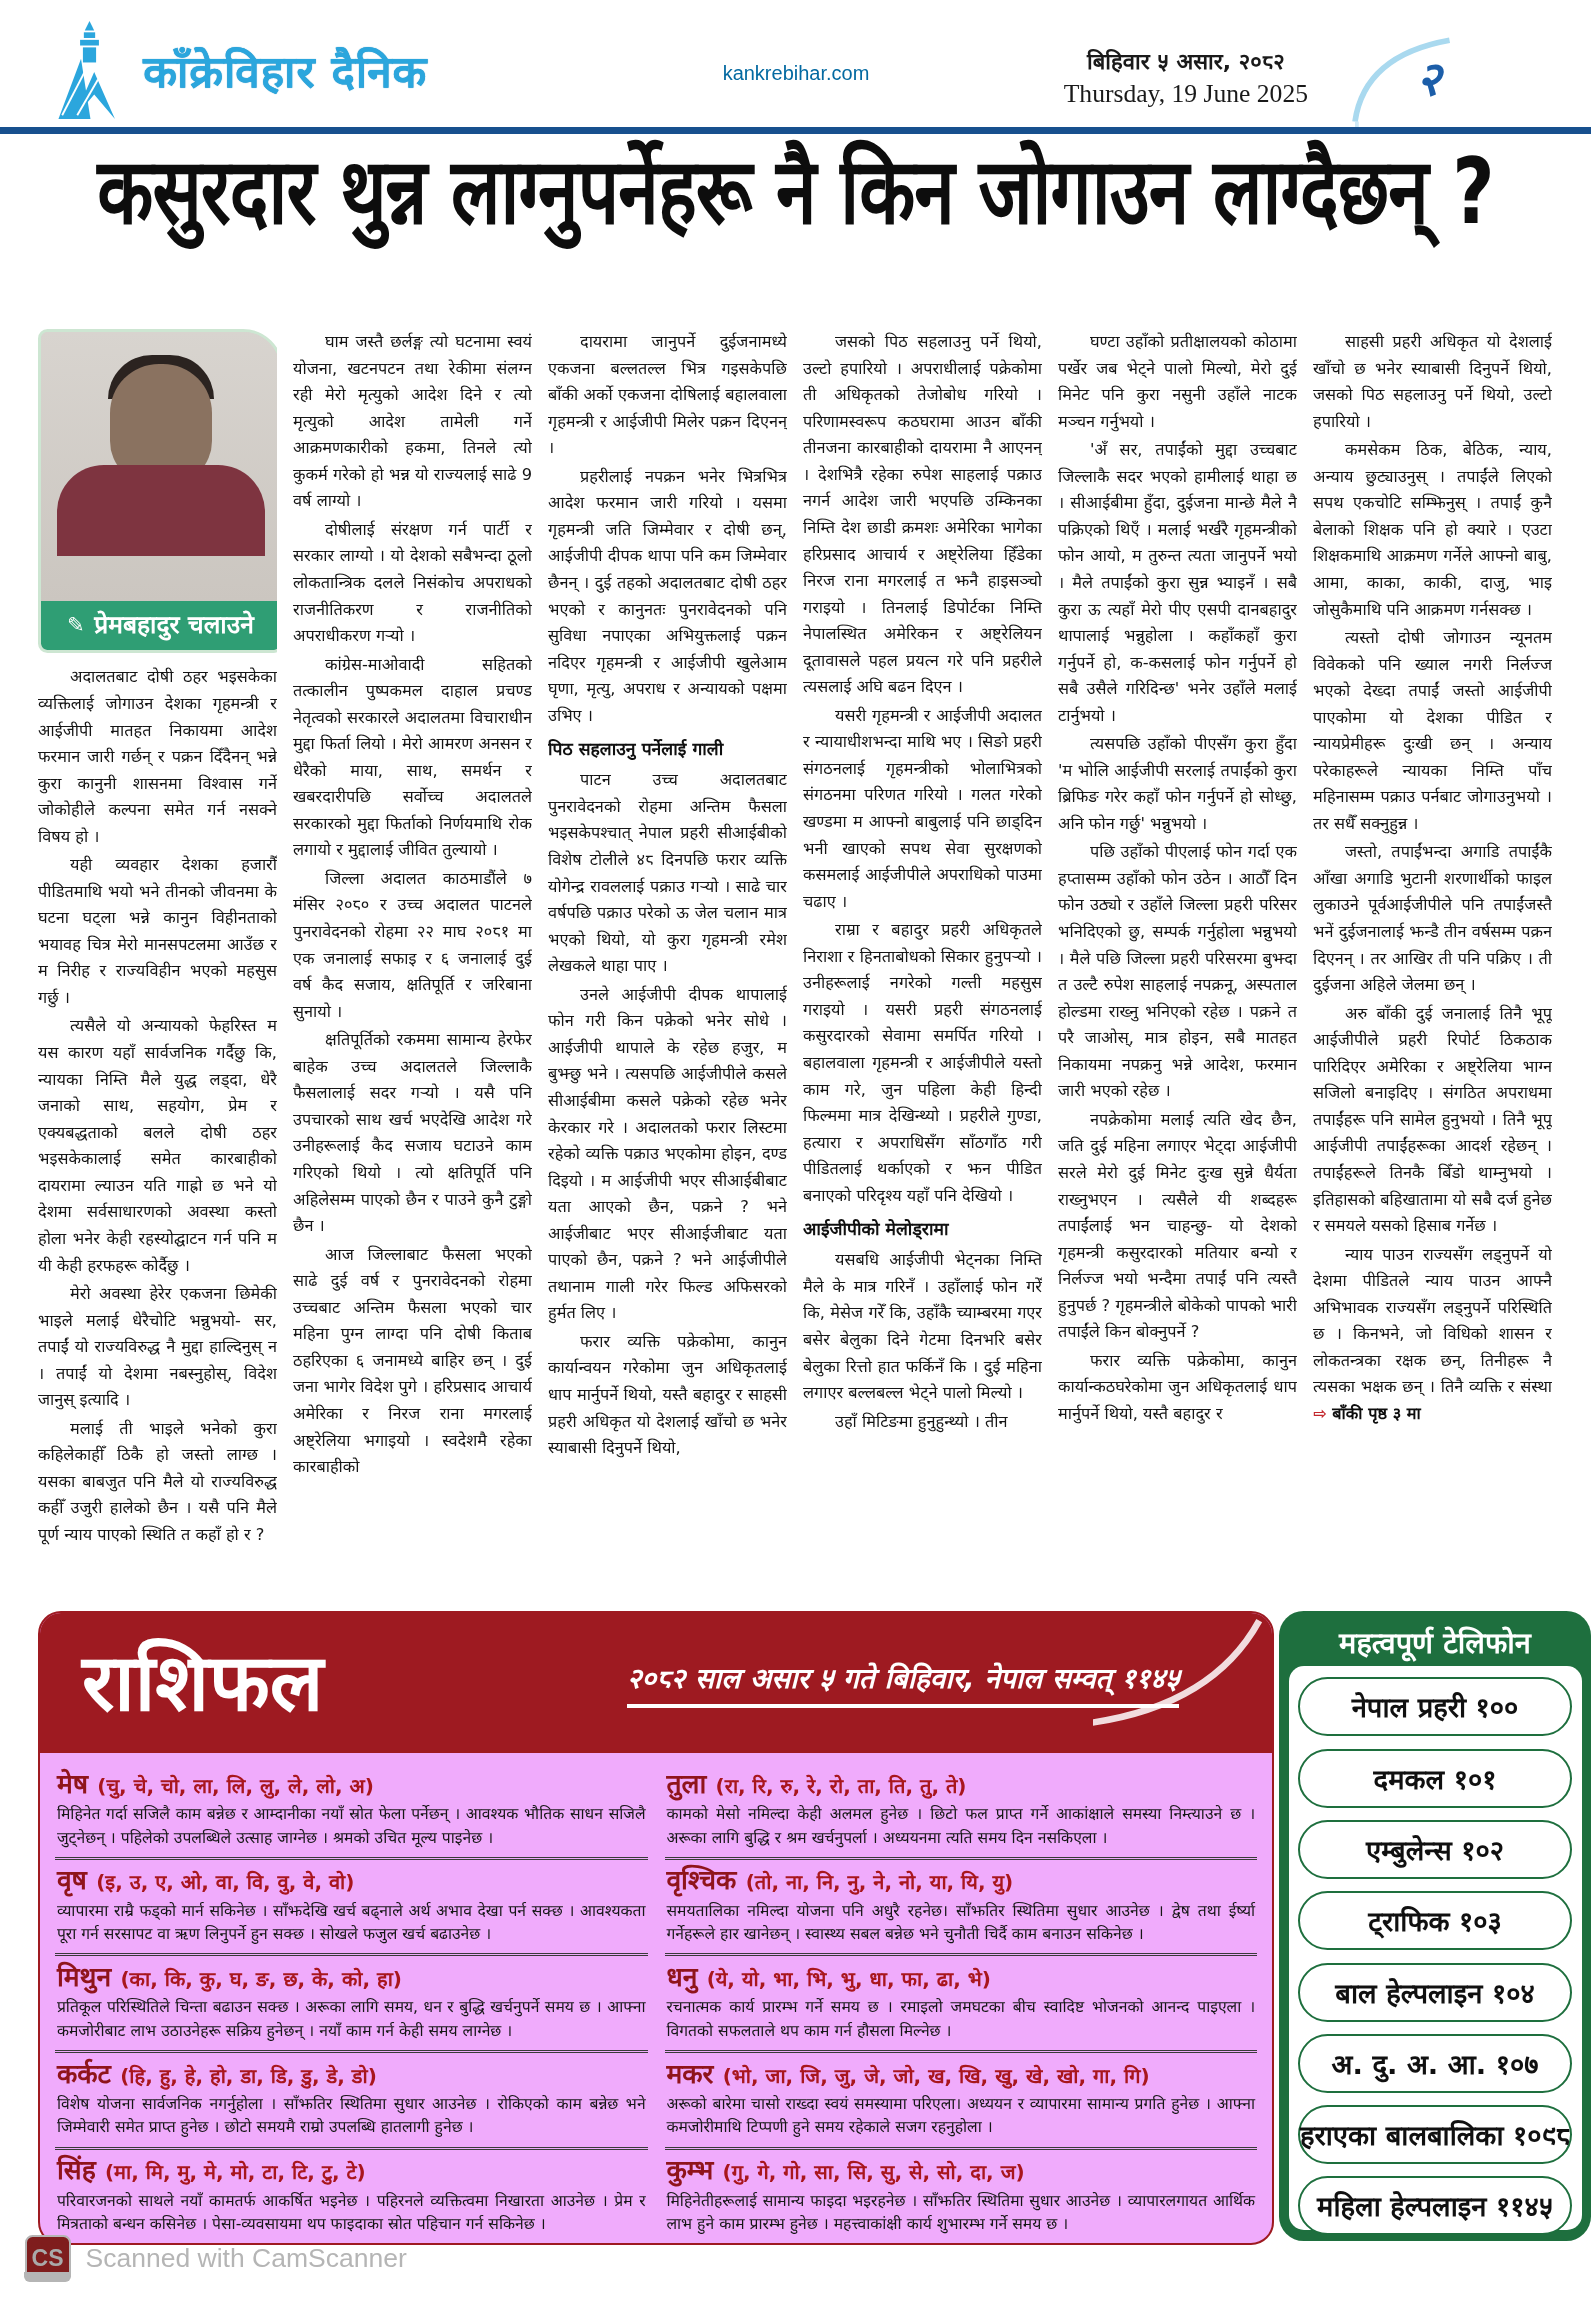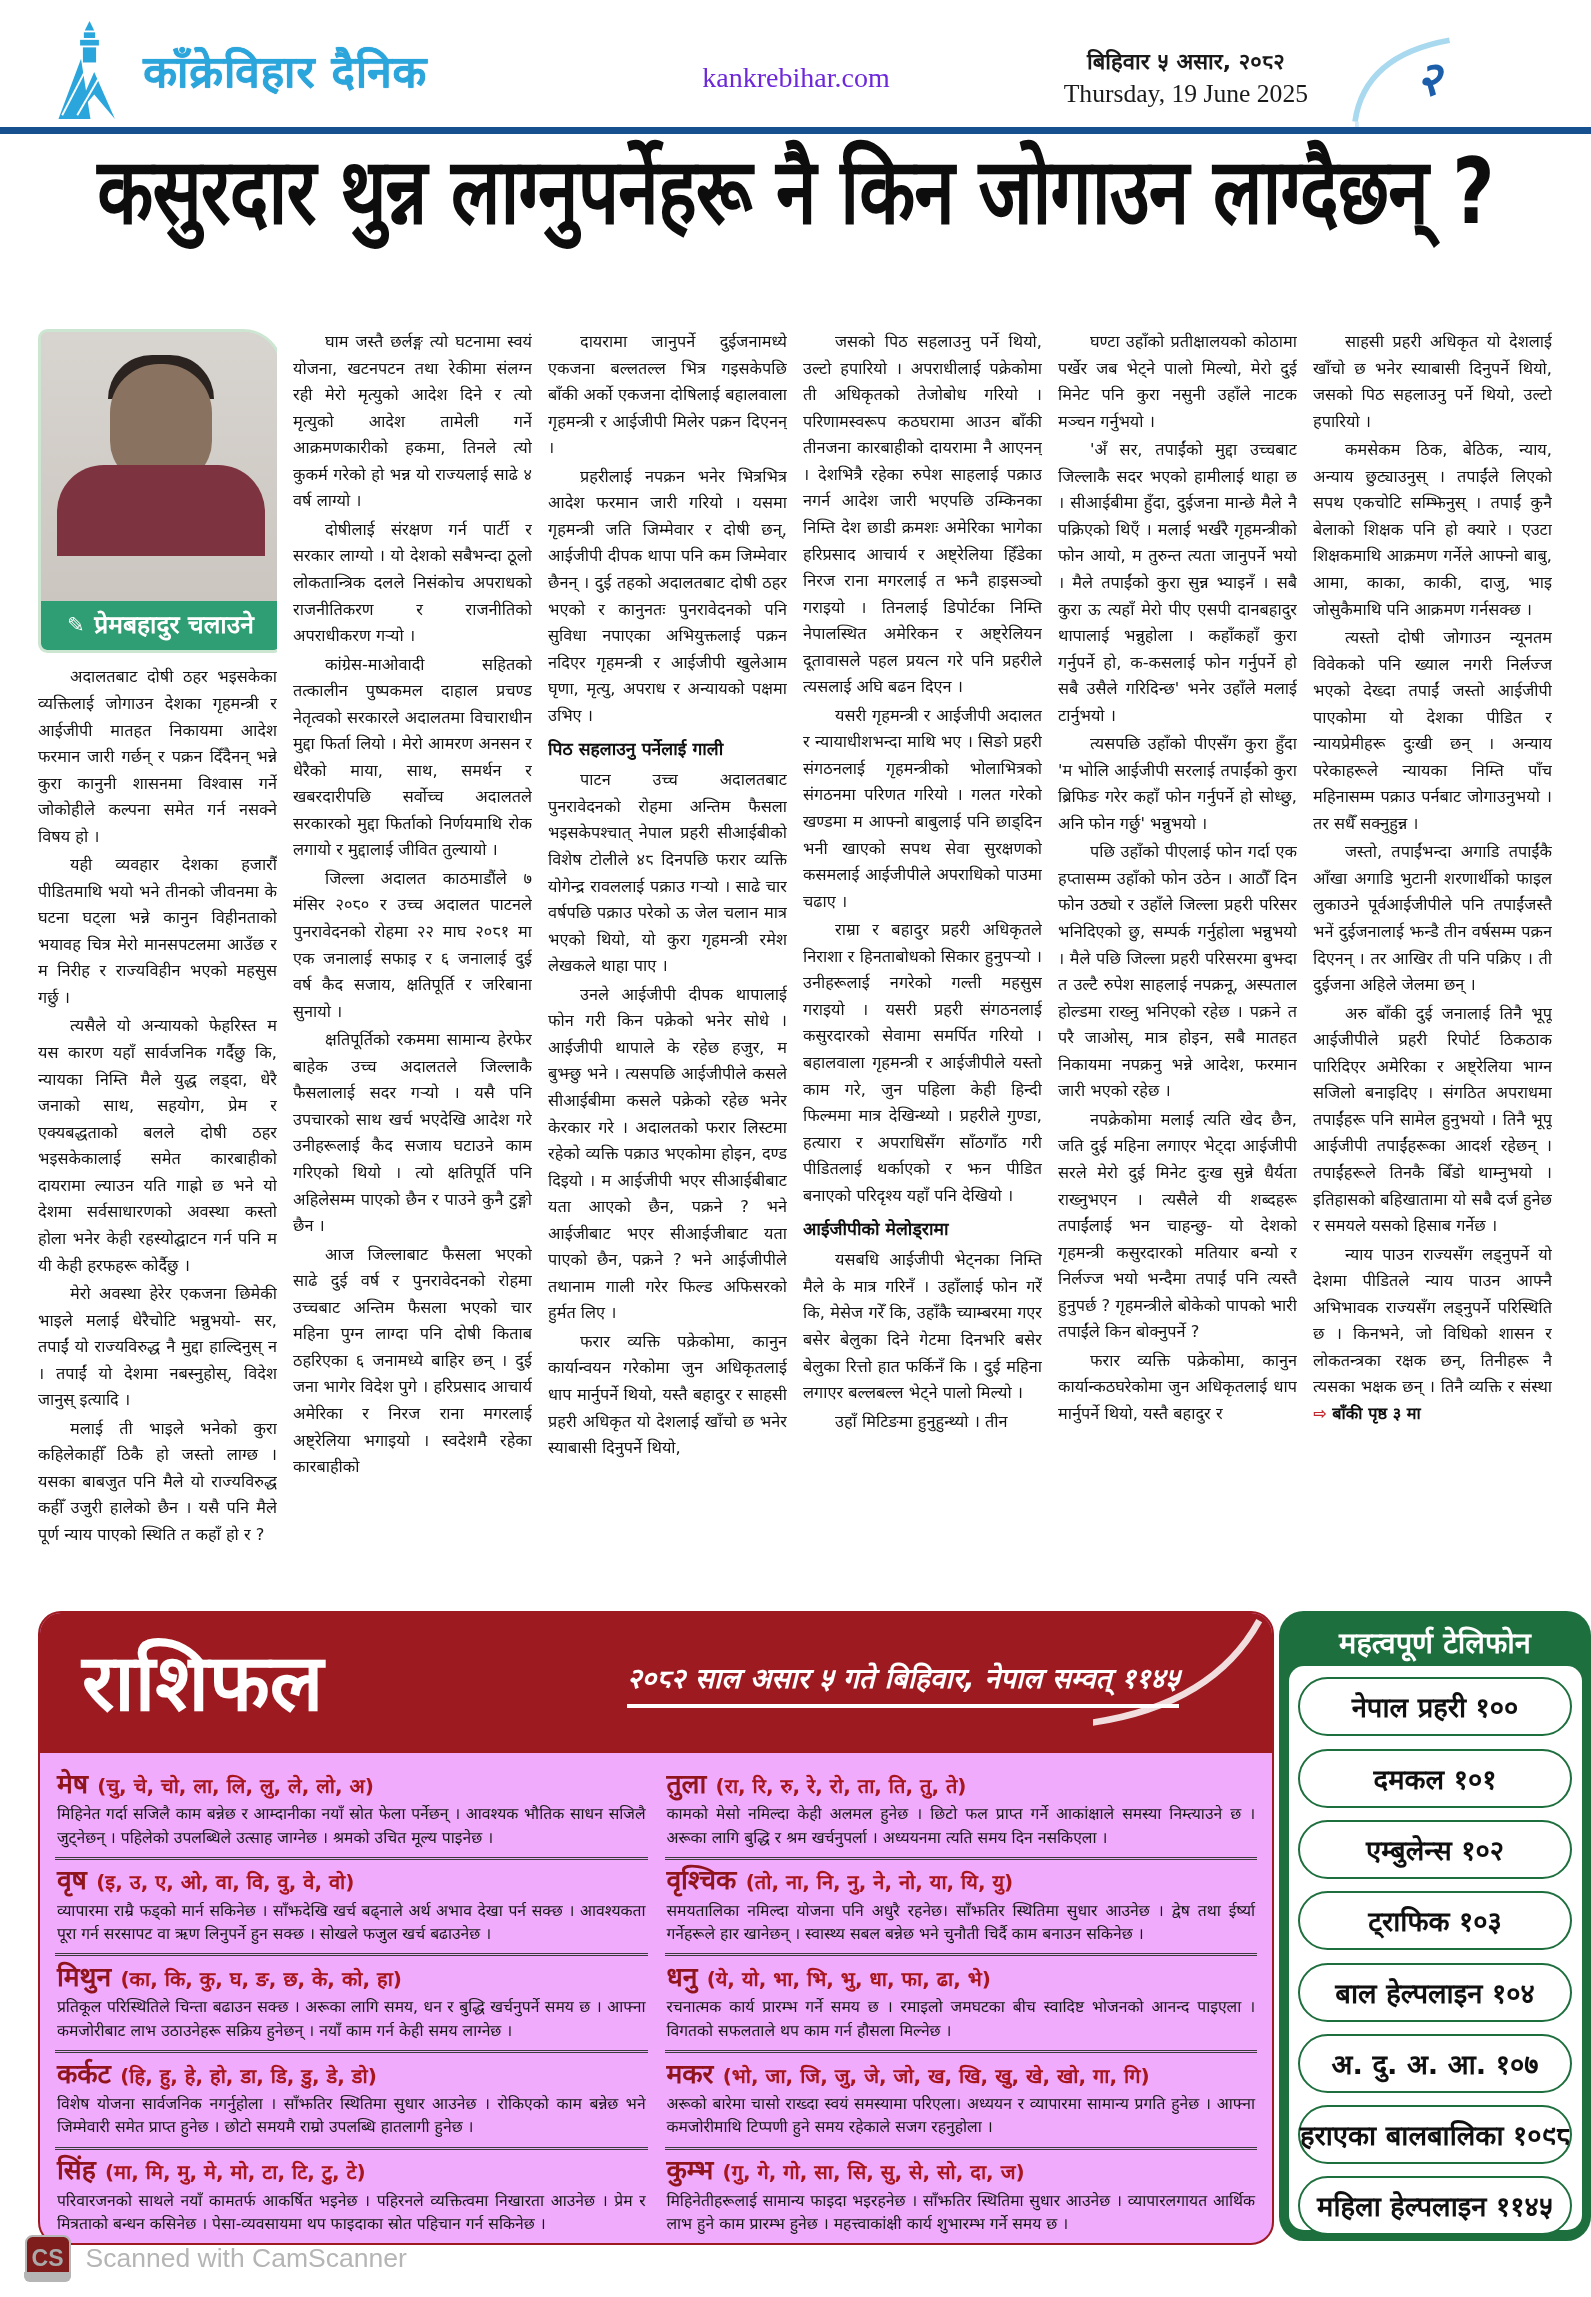--- a/index.html
+++ b/index.html
@@ -5,21 +5,21 @@
   html,body{margin:0;padding:0;background:#ffffff;}
   .page{position:relative;width:1592px;height:2298px;background:#fff;overflow:hidden;
         font-family:"DejaVu Sans",sans-serif;color:#111;}
   
   .hdr{position:absolute;left:0;top:0;width:1592px;height:131px;}
   .logo{position:absolute;left:49px;top:21px;display:flex;align-items:center;gap:13.2px;}
   .logo-icon{width:81px;height:98px;}
   .logo-text{font-size:44px;font-weight:700;color:#2ba6dd;letter-spacing:0.9px;
              text-shadow:0 0 0.9px #1c87bb;}
   .site{position:absolute;left:50%;transform:translateX(-50%);top:62px;
-        font-family:Liberation Serif, serif;font-size:28px;color:#6d28d9;}
+        font-family:Liberation Sans, sans-serif;font-size:20px;color:#0369a1;}
   .dates{position:absolute;right:284px;top:45px;text-align:center;}
   .date-np{font-size:22px;font-weight:700;color:#1a1a1a;}
   .date-en{font-family:"Liberation Serif",serif;font-size:25.6px;color:#1a1a1a;margin-top:3.8px;}
   .corner{position:absolute;right:114px;top:26.5px;width:142px;height:104px;}
   .pageno{position:absolute;right:151px;top:45px;font-family:"Liberation Serif",serif;
           font-size:47px;font-weight:700;color:#1c5ea9;font-style:italic;}
   .rule{position:absolute;left:0;top:127px;width:1592px;height:6.6px;background:#17508e;}
   
   .headline{position:absolute;left:28px;top:144px;width:1535px;text-align:center;
             font-size:73px;font-weight:700;color:#0d0d0d;line-height:1.05;
@@ -128,21 +128,21 @@
           <span>प्रेमबहादुर चलाउने</span>
         </div>
       </div>
     <p>अदालतबाट दोषी ठहर भइसकेका व्यक्तिलाई जोगाउन देशका गृहमन्त्री र आईजीपी मातहत निकायमा आदेश फरमान जारी गर्छन् र पक्रन दिँदैनन् भन्ने कुरा कानुनी शासनमा विश्वास गर्ने जोकोहीले कल्पना समेत गर्न नसक्ने विषय हो ।</p>
         <p>यही व्यवहार देशका हजारौँ पीडितमाथि भयो भने तीनको जीवनमा के घटना घट्ला भन्ने कानुन विहीनताको भयावह चित्र मेरो मानसपटलमा आउँछ र म निरीह र राज्यविहीन भएको महसुस गर्छु ।</p>
         <p>त्यसैले यो अन्यायको फेहरिस्त म यस कारण यहाँ सार्वजनिक गर्दैछु कि, न्यायका निम्ति मैले युद्ध लड्दा, धेरै जनाको साथ, सहयोग, प्रेम र एक्यबद्धताको बलले दोषी ठहर भइसकेकालाई समेत कारबाहीको दायरामा ल्याउन यति गाह्रो छ भने यो देशमा सर्वसाधारणको अवस्था कस्तो होला भनेर केही रहस्योद्घाटन गर्न पनि म यी केही हरफहरू कोर्दैछु ।</p>
         <p>मेरो अवस्था हेरेर एकजना छिमेकी भाइले मलाई धेरैचोटि भन्नुभयो- सर, तपाईं यो राज्यविरुद्ध नै मुद्दा हाल्दिनुस् न । तपाईं यो देशमा नबस्नुहोस्, विदेश जानुस् इत्यादि ।</p>
         <p>मलाई ती भाइले भनेको कुरा कहिलेकाहीँ ठिकै हो जस्तो लाग्छ । यसका बाबजुत पनि मैले यो राज्यविरुद्ध कहीँ उजुरी हालेको छैन । यसै पनि मैले पूर्ण न्याय पाएको स्थिति त कहाँ हो र ?</p>
       </div>
     <div class="col" id="col-1">
-        <p>घाम जस्तै छर्लङ्ग त्यो घटनामा स्वयं योजना, खटनपटन तथा रेकीमा संलग्न रही मेरो मृत्युको आदेश दिने र त्यो मृत्युको आदेश तामेली गर्ने आक्रमणकारीको हकमा, तिनले त्यो कुकर्म गरेको हो भन्न यो राज्यलाई साढे ४ वर्ष लाग्यो ।</p>
+        <p>घाम जस्तै छर्लङ्ग त्यो घटनामा स्वयं योजना, खटनपटन तथा रेकीमा संलग्न रही मेरो मृत्युको आदेश दिने र त्यो मृत्युको आदेश तामेली गर्ने आक्रमणकारीको हकमा, तिनले त्यो कुकर्म गरेको हो भन्न यो राज्यलाई साढे 9 वर्ष लाग्यो ।</p>
         <p>दोषीलाई संरक्षण गर्न पार्टी र सरकार लाग्यो । यो देशको सबैभन्दा ठूलो लोकतान्त्रिक दलले निसंकोच अपराधको राजनीतिकरण र राजनीतिको अपराधीकरण गऱ्यो ।</p>
         <p>कांग्रेस-माओवादी सहितको तत्कालीन पुष्पकमल दाहाल प्रचण्ड नेतृत्वको सरकारले अदालतमा विचाराधीन मुद्दा फिर्ता लियो । मेरो आमरण अनसन र धेरैको माया, साथ, समर्थन र खबरदारीपछि सर्वोच्च अदालतले सरकारको मुद्दा फिर्ताको निर्णयमाथि रोक लगायो र मुद्दालाई जीवित तुल्यायो ।</p>
         <p>जिल्ला अदालत काठमाडौंले ७ मंसिर २०८० र उच्च अदालत पाटनले पुनरावेदनको रोहमा २२ माघ २०८१ मा एक जनालाई सफाइ र ६ जनालाई दुई वर्ष कैद सजाय, क्षतिपूर्ति र जरिबाना सुनायो ।</p>
         <p>क्षतिपूर्तिको रकममा सामान्य हेरफेर बाहेक उच्च अदालतले जिल्लाकै फैसलालाई सदर गऱ्यो । यसै पनि उपचारको साथ खर्च भएदेखि आदेश गरे उनीहरूलाई कैद सजाय घटाउने काम गरिएको थियो । त्यो क्षतिपूर्ति पनि अहिलेसम्म पाएको छैन र पाउने कुनै टुङ्गो छैन ।</p>
         <p>आज जिल्लाबाट फैसला भएको साढे दुई वर्ष र पुनरावेदनको रोहमा उच्चबाट अन्तिम फैसला भएको चार महिना पुग्न लाग्दा पनि दोषी किताब ठहरिएका ६ जनामध्ये बाहिर छन् । दुई जना भागेर विदेश पुगे । हरिप्रसाद आचार्य अमेरिका र निरज राना मगरलाई अष्ट्रेलिया भगाइयो । स्वदेशमै रहेका कारबाहीको</p>
       </div>
     <div class="col" id="col-2">
         <p>दायरामा जानुपर्ने दुईजनामध्ये एकजना बल्लतल्ल भित्र गइसकेपछि बाँकी अर्को एकजना दोषिलाई बहालवाला गृहमन्त्री र आईजीपी मिलेर पक्रन दिएनन् ।</p>
         <p>प्रहरीलाई नपक्रन भनेर भित्रभित्र आदेश फरमान जारी गरियो । यसमा गृहमन्त्री जति जिम्मेवार र दोषी छन्, आईजीपी दीपक थापा पनि कम जिम्मेवार छैनन् । दुई तहको अदालतबाट दोषी ठहर भएको र कानुनतः पुनरावेदनको पनि सुविधा नपाएका अभियुक्तलाई पक्रन नदिएर गृहमन्त्री र आईजीपी खुलेआम घृणा, मृत्यु, अपराध र अन्यायको पक्षमा उभिए ।</p>
         <h4 class="subhead">पिठ सहलाउनु पर्नेलाई गाली</h4>

